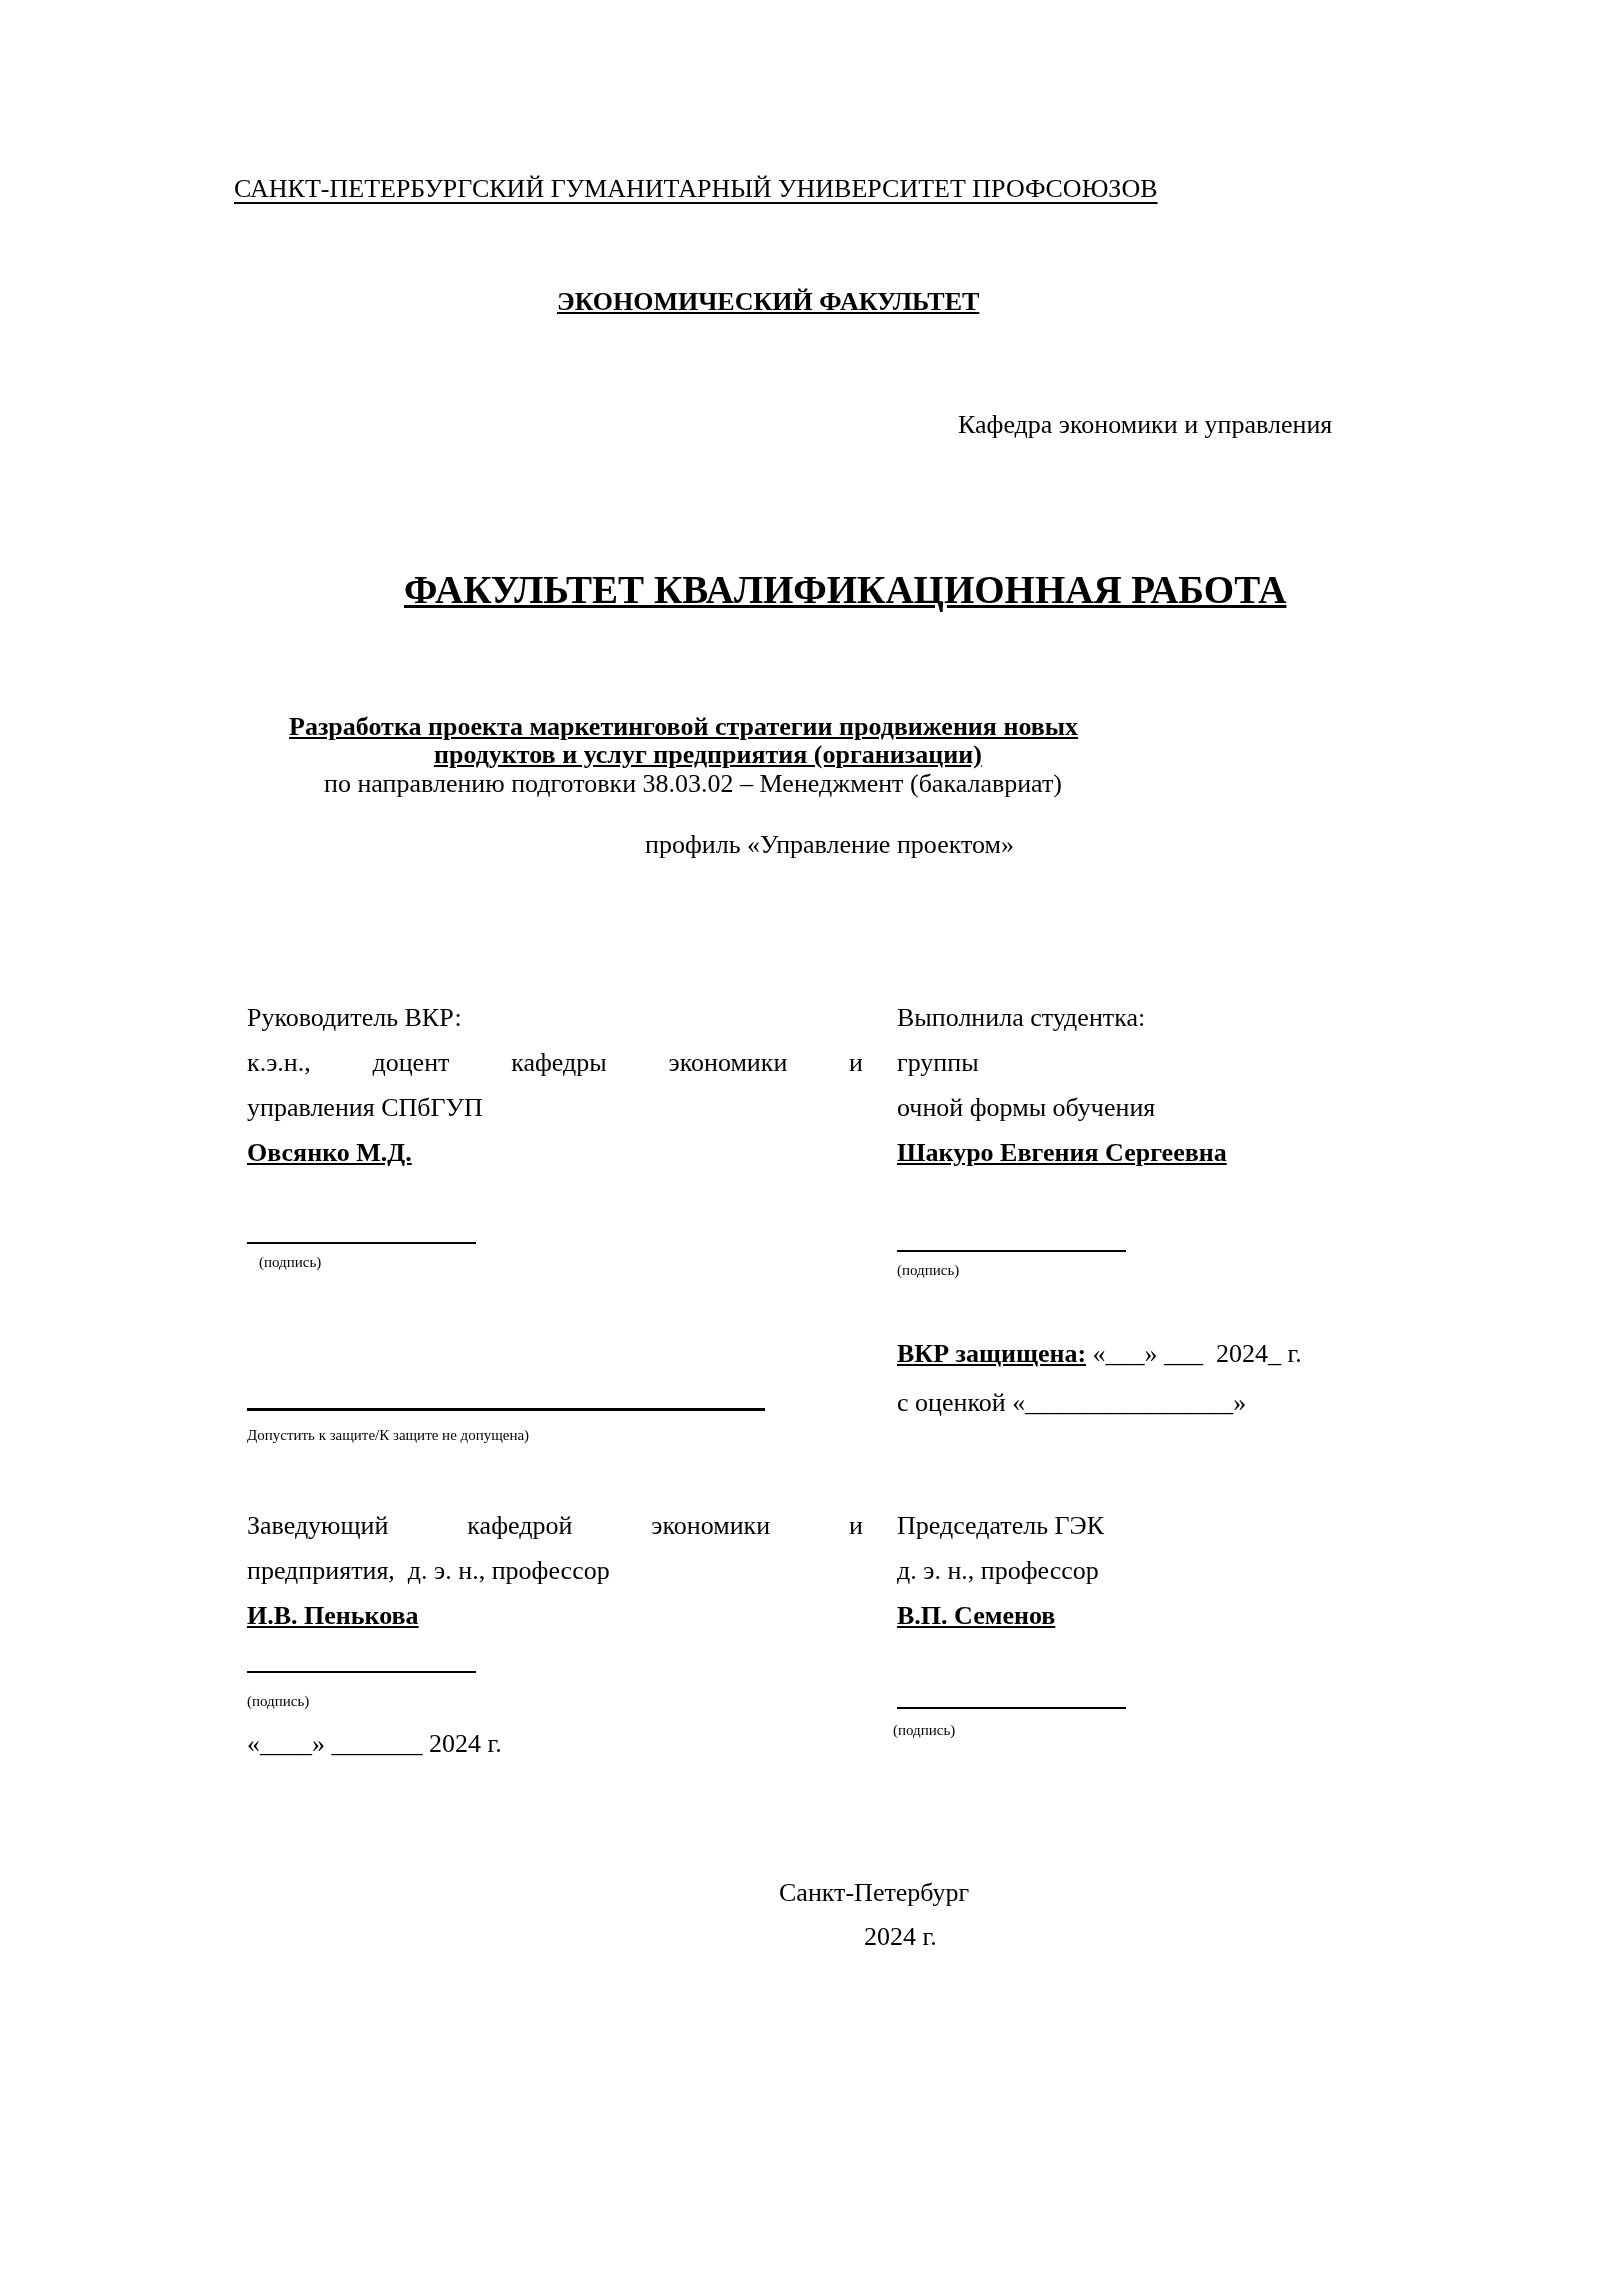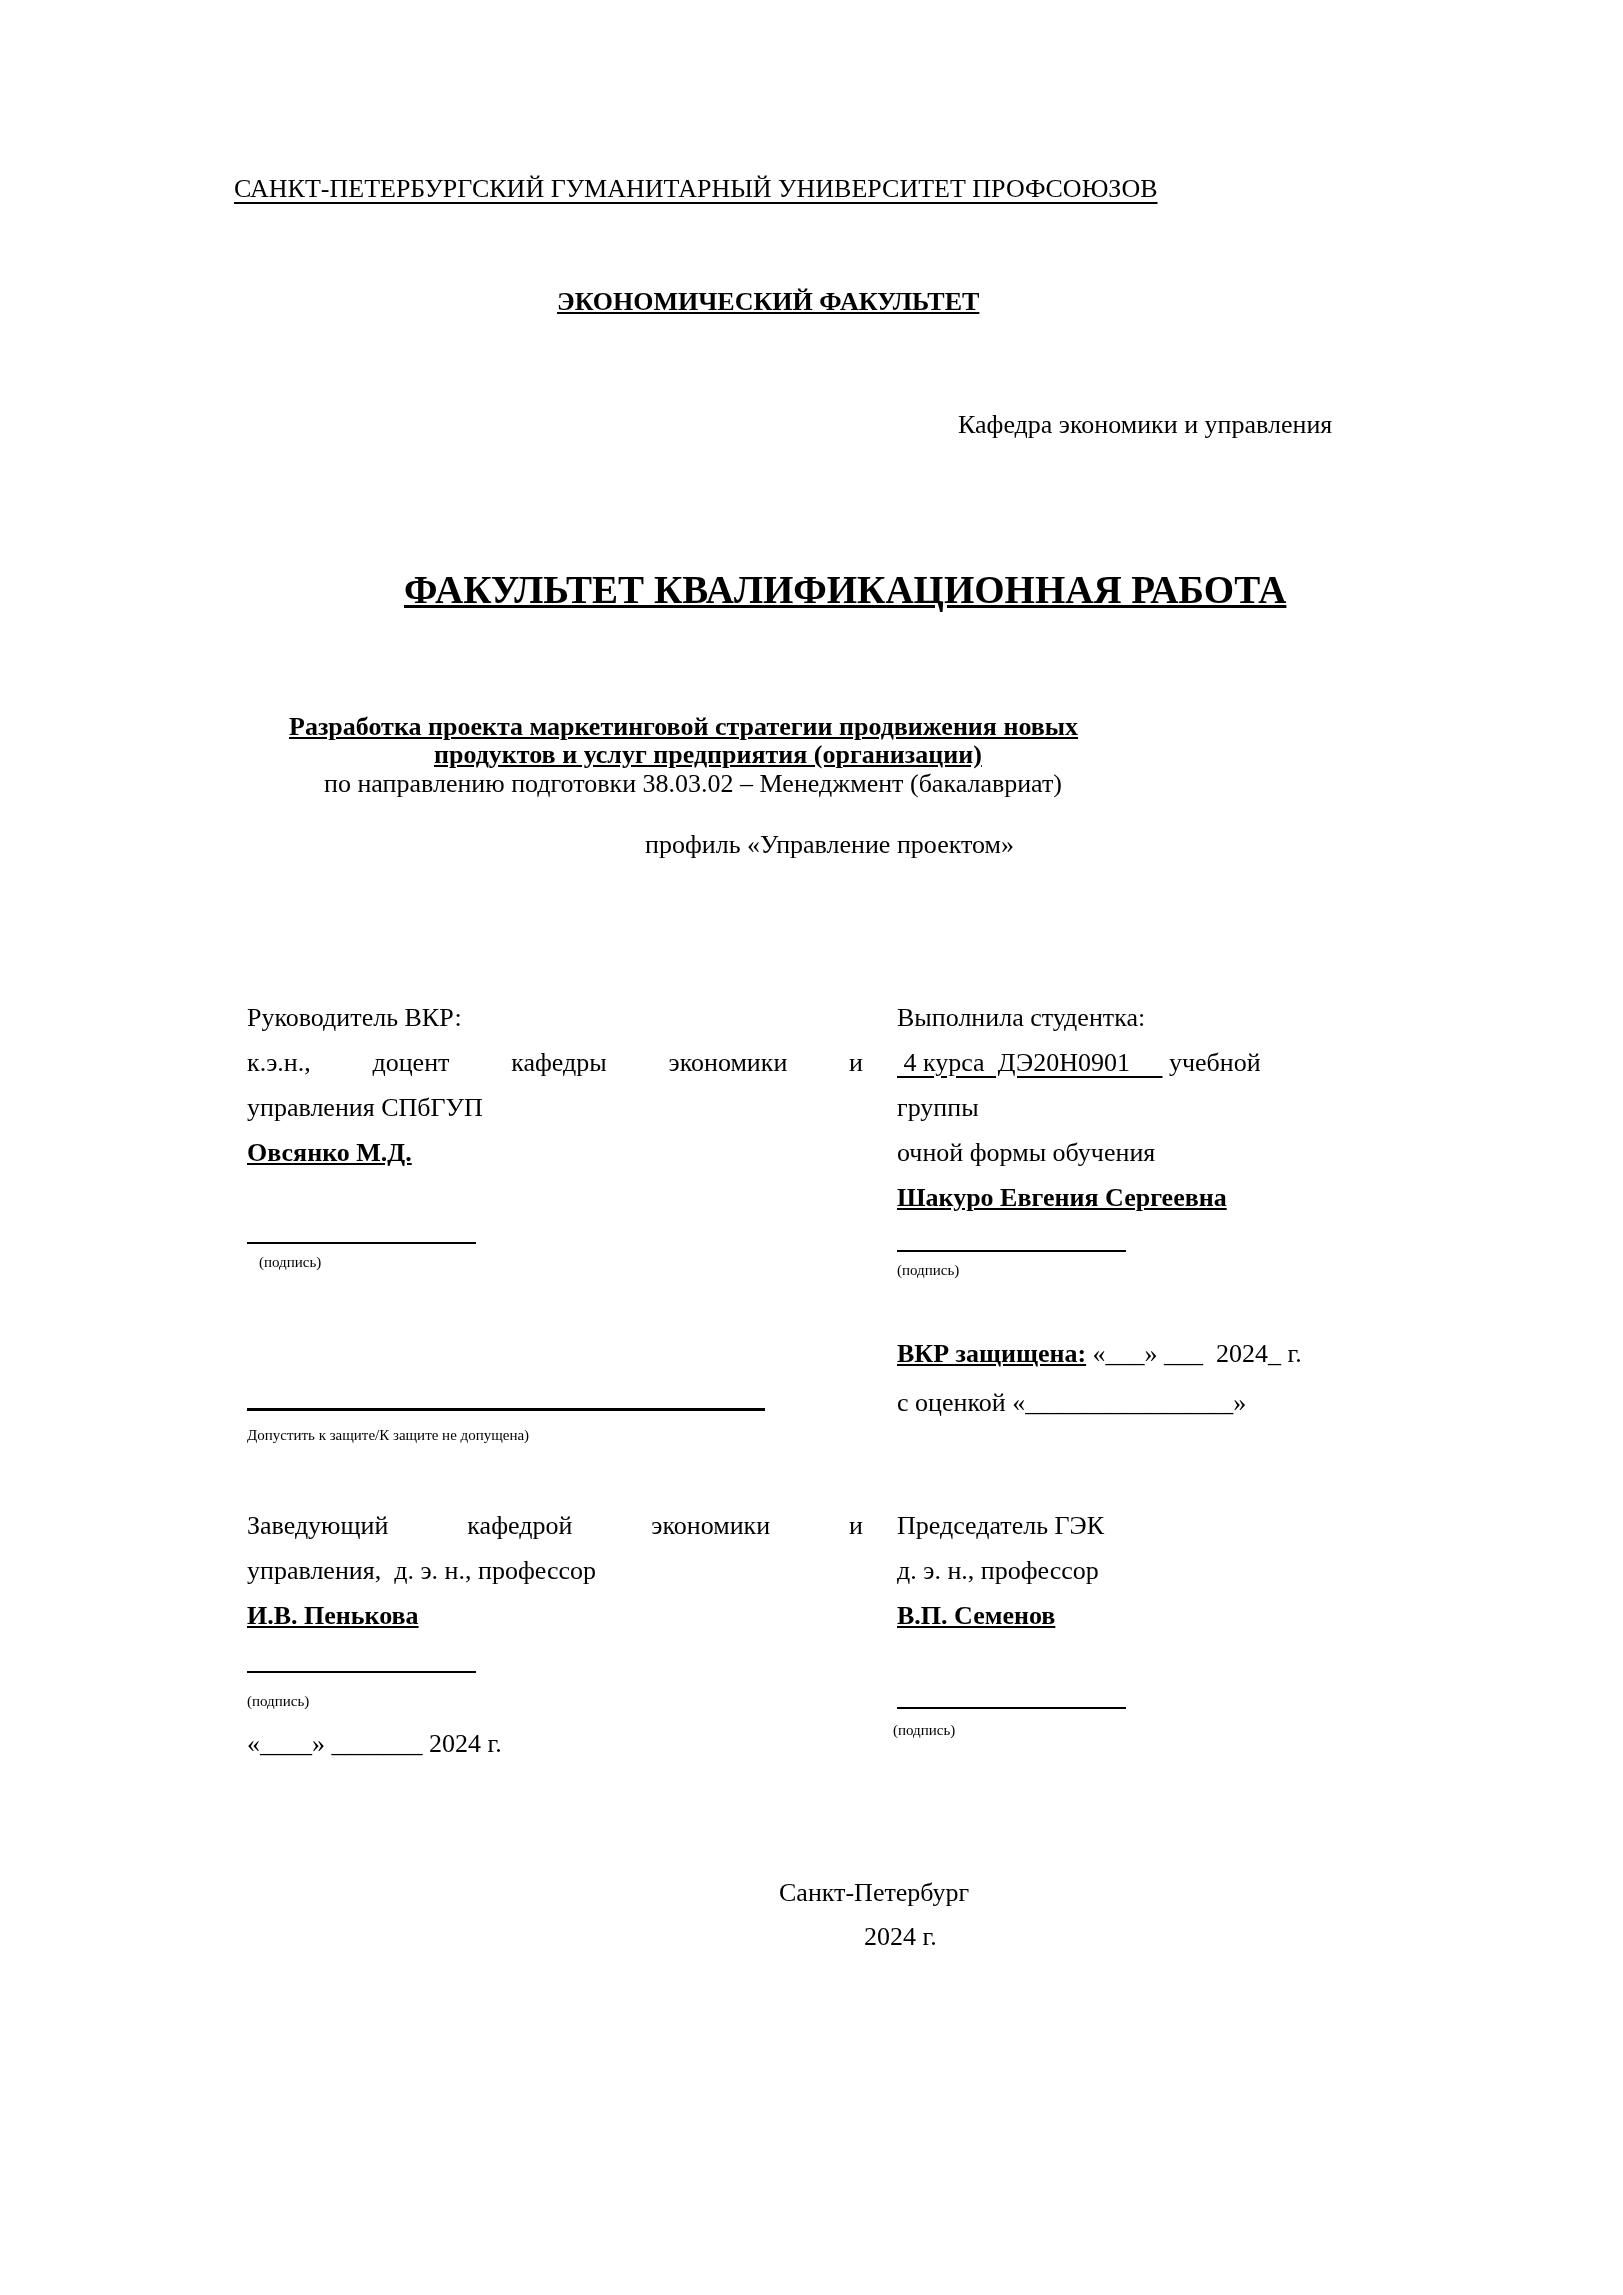--- a/index.html
+++ b/index.html
@@ -31,37 +31,36 @@
   <div class="t42">Руководитель ВКР:</div>
   <div class="t42 justify">к.э.н., доцент кафедры экономики и</div>
   <div class="t42">управления СПбГУП</div>
   <div class="t42 b">Овсянко М.Д.</div>
 </div>
 <div class="line" style="left:247px; top:1242px; width:229px;"></div>
 <div class="abs t28" style="left:259px; top:1250px;">(подпись)</div>
 
 <div class="col" style="left:897px; top:995px; width:628px;">
   <div class="t42">Выполнила студентка:</div>
-  <div class="t42"><span class="u" style="white-space:pre;"> 4 курса  ДЭ20Н0901     </span><span style="white-space:pre;"> учебной</span></div>
   <div class="t42">группы</div>
   <div class="t42">очной формы обучения</div>
   <div class="t42 b">Шакуро Евгения Сергеевна</div>
 </div>
 <div class="line" style="left:897px; top:1250px; width:229px;"></div>
 <div class="abs t28" style="left:897px; top:1258px;">(подпись)</div>
 
 <div class="line" style="left:247px; top:1408px; width:518px; border-top-width:3.1px;"></div>
 <div class="abs t28" style="left:247px; top:1423px;">Допустить к защите/К защите не допущена)</div>
 
 <div class="abs t42" style="left:897px; top:1331px; white-space:pre;"><span class="b">ВКР защищена:</span><span> «___» ___  2024_ г.</span></div>
 <div class="abs t42" style="left:897px; top:1380px; white-space:pre;"><span>с оценкой «</span><span>________________</span><span>»</span></div>
 
 <div class="col" style="left:247px; top:1503px; width:616px;">
   <div class="t42 justify">Заведующий кафедрой экономики и</div>
-  <div class="t42" style="white-space:pre;">управления,  д. э. н., профессор</div>
+  <div class="t42" style="white-space:pre;">предприятия,  д. э. н., профессор</div>
   <div class="t42 b">И.В. Пенькова</div>
 </div>
 <div class="line" style="left:247px; top:1671px; width:229px;"></div>
 <div class="abs t28" style="left:247px; top:1689px;">(подпись)</div>
 <div class="abs t42" style="left:247px; top:1721px;">«____» _______ 2024 г.</div>
 
 <div class="col" style="left:897px; top:1503px; width:628px;">
   <div class="t42">Председатель ГЭК</div>
   <div class="t42">д. э. н., профессор</div>
   <div class="t42 b">В.П. Семенов</div>

